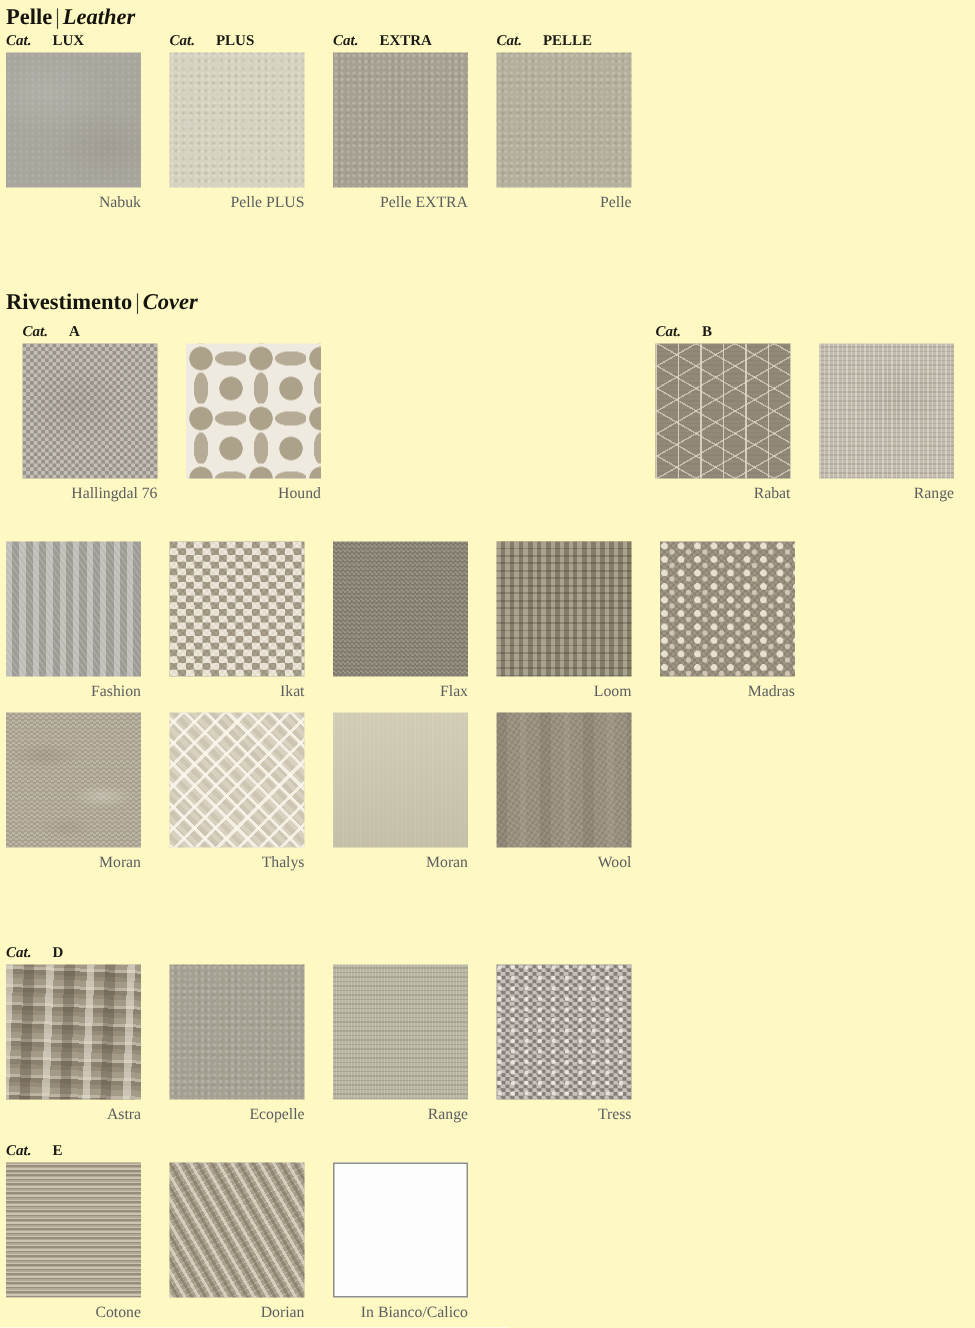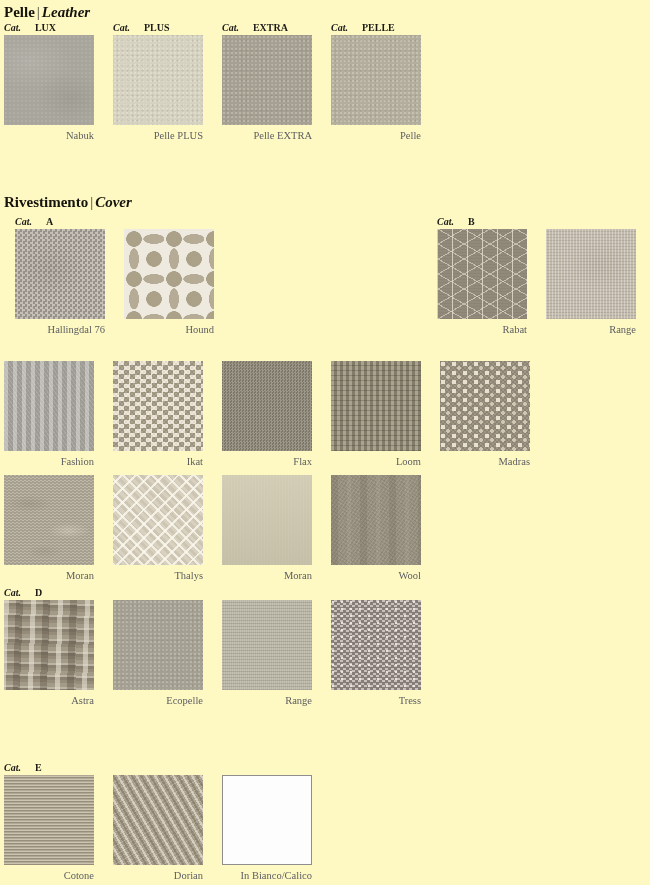--- a/index.html
+++ b/index.html
@@ -200,21 +200,21 @@
         <div class="sw t-velvet" style="background-color: rgb(207, 201, 176);"></div>
         <div class="name">Moran</div>
       </div>
       <div class="cell">
         <div class="sw t-wool" style="background-color: rgb(152, 144, 126);"></div>
         <div class="name">Wool</div>
       </div>
     </div>
   </div>
 
-  <div class="block" style="left:4px;top:587px;">
+  <div class="block" style="left:4px;top:630px;">
     <div class="catlbl"><span class="cat-it">Cat.</span><span class="cat-b">D</span></div>
     <div class="row">
       <div class="cell">
         <div class="sw t-astra" style="background-color: rgb(164, 154, 136);"></div>
         <div class="name">Astra</div>
       </div>
       <div class="cell">
         <div class="sw t-grain" style="background-color: rgb(164, 160, 146);"></div>
         <div class="name">Ecopelle</div>
       </div>

